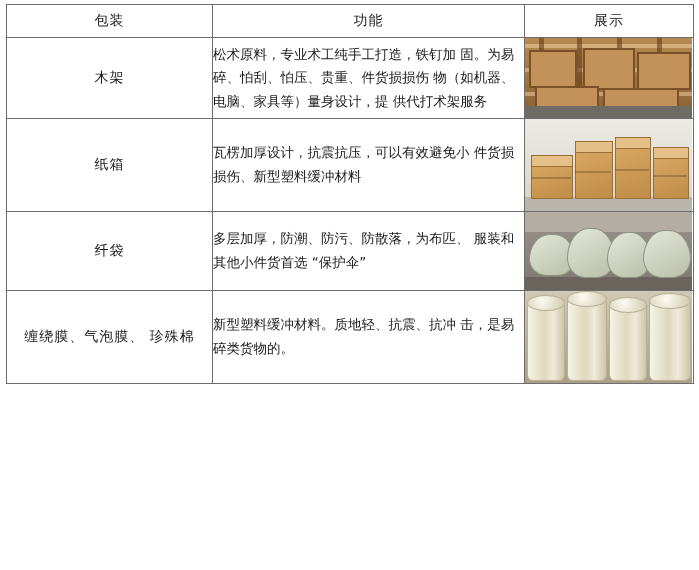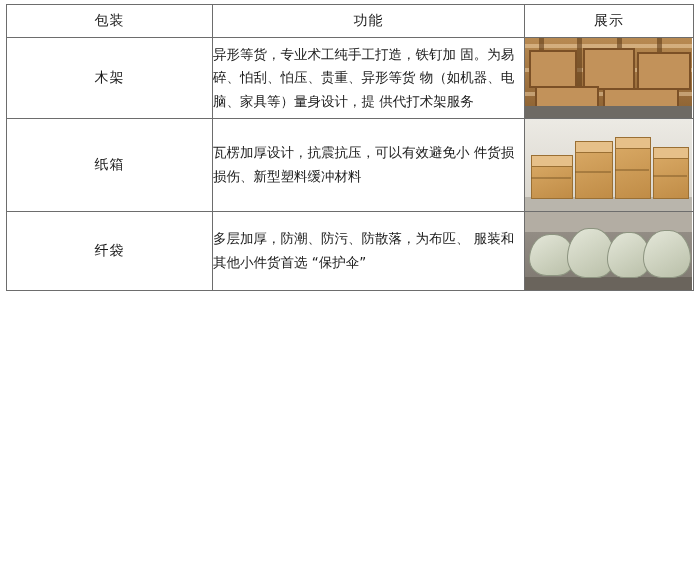--- a/index.html
+++ b/index.html
@@ -161,21 +161,21 @@
       <tr>
         <th>包装</th>
         <th>功能</th>
         <th>展示</th>
       </tr>
     </thead>
     <tbody>
 
       <tr>
         <td class="cell-name">木架</td>
-        <td class="cell-func">异形等货，专业术工纯手工打造，铁钉加 固。为易碎、怕刮、怕压、贵重、异形等货 物（如机器、电脑、家具等）量身设计，提 供代打术架服务</td>
+        <td class="cell-func">松术原料，专业术工纯手工打造，铁钉加 固。为易碎、怕刮、怕压、贵重、件货损损伤 物（如机器、电脑、家具等）量身设计，提 供代打术架服务</td>
         <td class="cell-show">
           <div class="photo ph-crate">
             <div class="slath" style="top:6px;"></div>
             <div class="slath" style="top:30px;"></div>
             <div class="slath" style="top:54px;"></div>
             <div class="slatv" style="left:14px;"></div>
             <div class="slatv" style="left:52px;"></div>
             <div class="slatv" style="left:92px;"></div>
             <div class="slatv" style="left:132px;"></div>
             <div class="box" style="left:4px; top:12px; width:44px; height:34px;"></div>
@@ -219,16 +219,32 @@
             <div class="palette"></div>
             <div class="sack" style="left:4px; top:22px; width:44px; height:40px;"></div>
             <div class="sack" style="left:42px; top:16px; width:46px; height:48px;"></div>
             <div class="sack" style="left:82px; top:20px; width:42px; height:44px;"></div>
             <div class="sack" style="left:118px; top:18px; width:46px; height:46px;"></div>
           </div>
         </td>
       </tr>
 
 
+      <tr>
+        <td class="cell-name">缠绕膜、气泡膜、 珍殊棉</td>
+        <td class="cell-func">新型塑料缓冲材料。质地轻、抗震、抗冲 击，是易碎类货物的。</td>
+        <td class="cell-show">
+          <div class="photo ph-film">
+            <div class="roll" style="left:2px; top:10px; width:36px; height:78px;"></div>
+            <div class="rtop" style="left:2px; top:4px; width:36px; height:14px;"></div>
+            <div class="roll" style="left:42px; top:6px; width:38px; height:82px;"></div>
+            <div class="rtop" style="left:42px; top:0px; width:38px; height:14px;"></div>
+            <div class="roll" style="left:84px; top:12px; width:36px; height:76px;"></div>
+            <div class="rtop" style="left:84px; top:6px; width:36px; height:14px;"></div>
+            <div class="roll" style="left:124px; top:8px; width:40px; height:80px;"></div>
+            <div class="rtop" style="left:124px; top:2px; width:40px; height:14px;"></div>
+          </div>
+        </td>
+      </tr>
 
     </tbody>
   </table>
 </div>
 
 </body></html>

